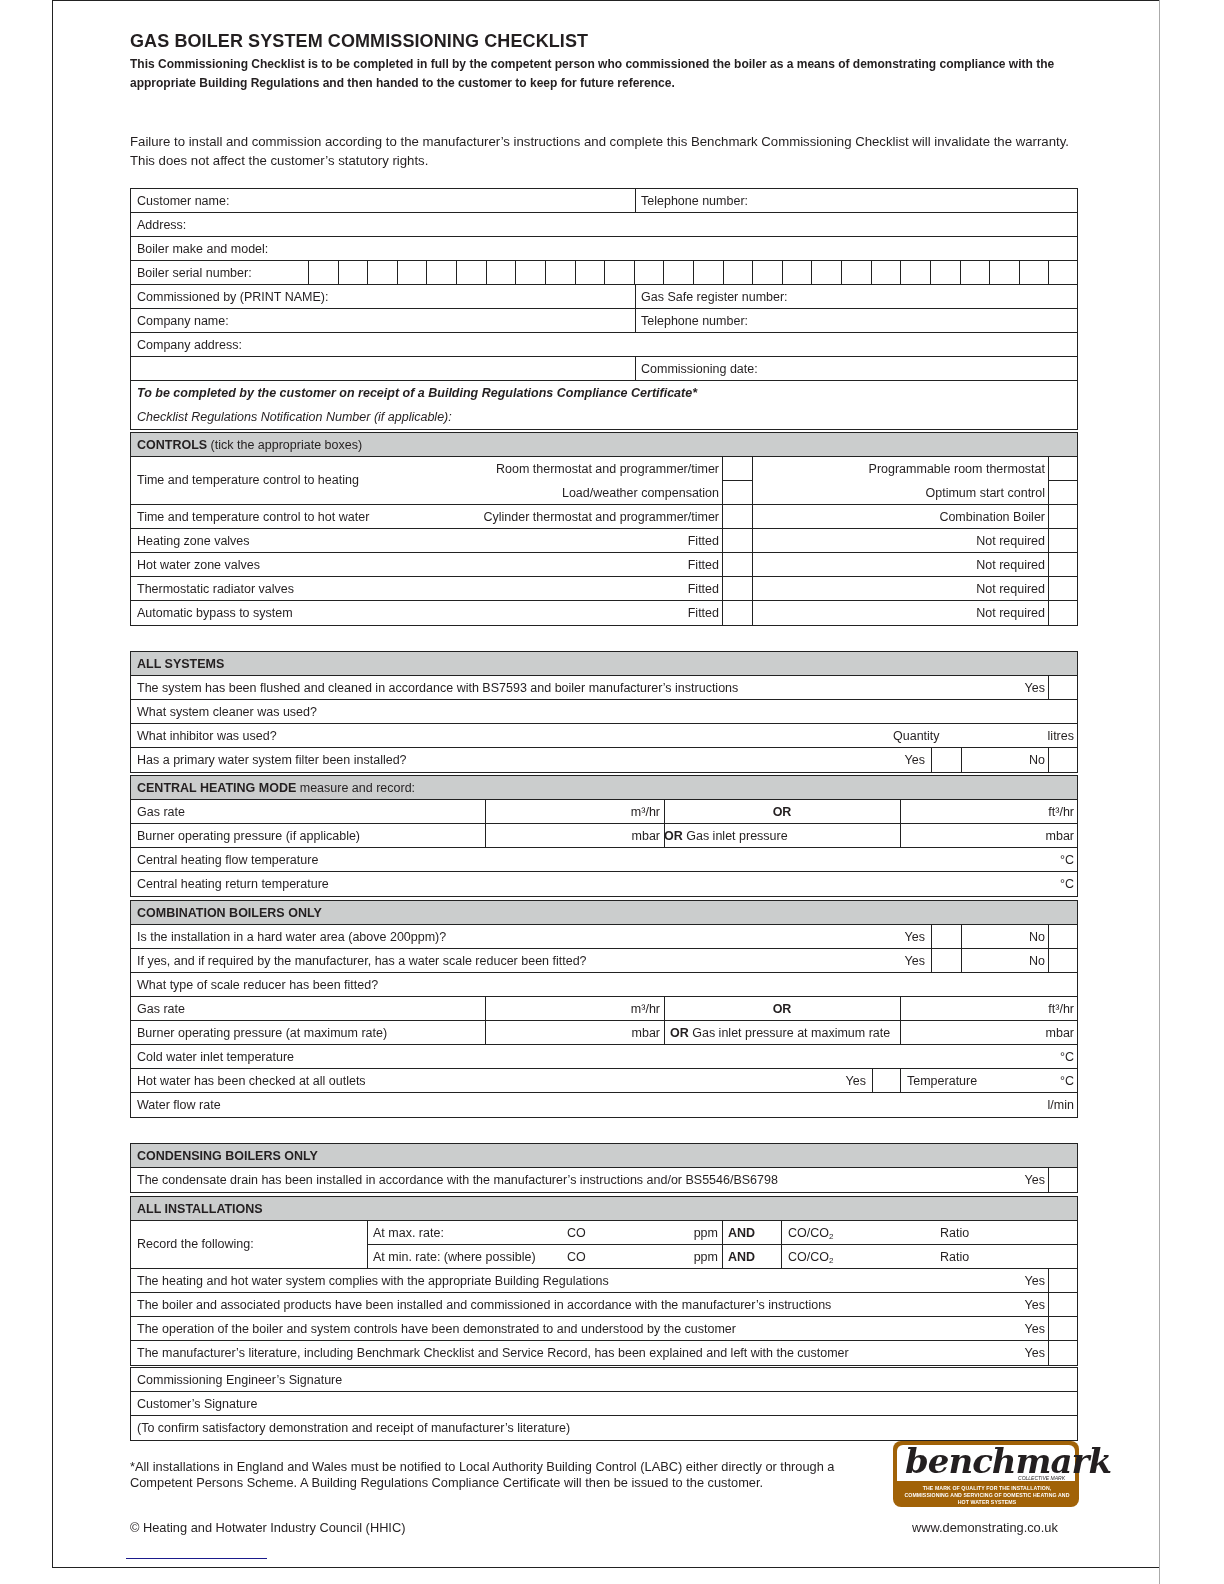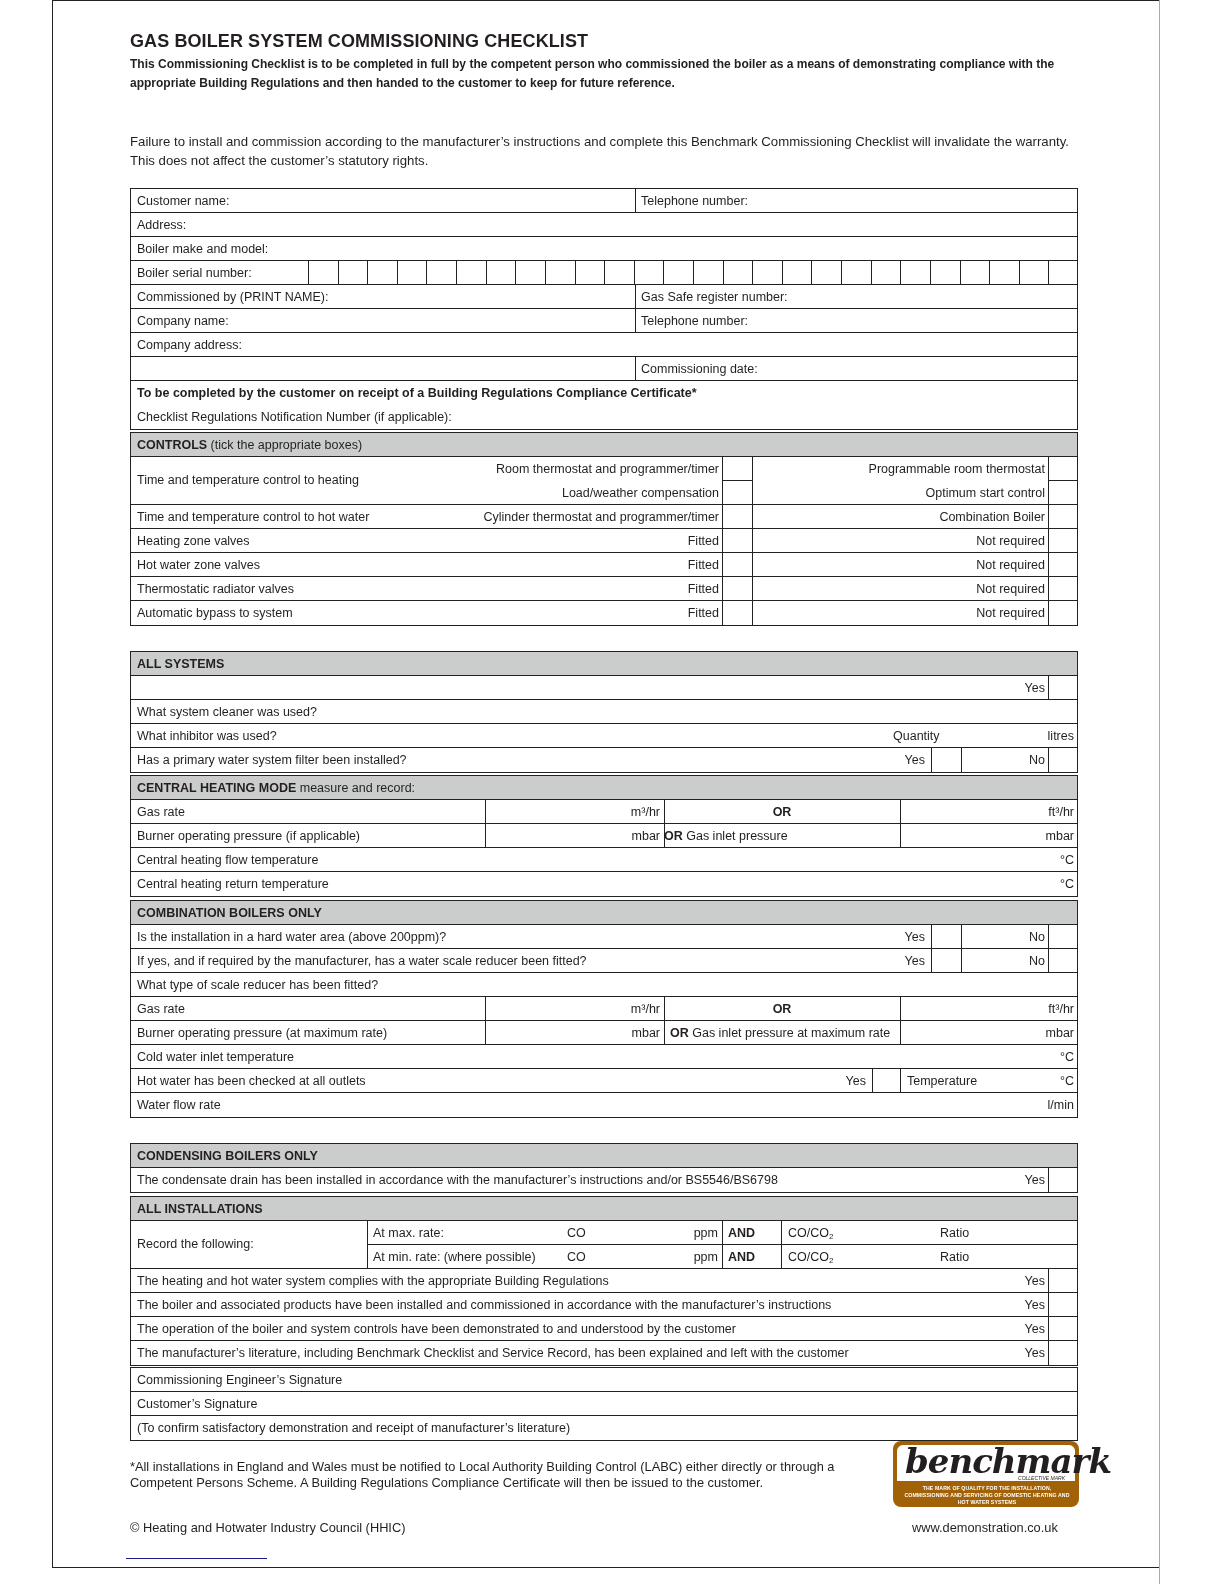--- a/index.html
+++ b/index.html
@@ -96,21 +96,21 @@
     <div class="vl" style="left:504px;"></div>
     <span class="t" style="left:510px;">Telephone number:</span>
   </div>
   <div class="row">
     <span class="t l">Company address:</span>
   </div>
   <div class="row">
     <div class="vl" style="left:504px;"></div>
     <span class="t" style="left:510px;">Commissioning date:</span>
   </div>
-  <div class="row" style="height:48px;">
+  <div class="row" style="height:48px;font-style:italic;">
     <span class="t l b">To be completed by the customer on receipt of a Building Regulations Compliance Certificate*</span>
     <span class="t l" style="top:29px;">Checklist Regulations Notification Number (if applicable):</span>
   </div>
 </div>
 
 <div class="sec" style="top:432px;">
   <div class="row hdr">
     <span class="t l"><span class="b">CONTROLS</span><span> (tick the appropriate boxes)</span></span>
   </div>
   <div class="row" style="height:48px;">
@@ -159,20 +159,21 @@
     <span class="t" style="right:32px;">Not required</span>
     <div class="box" style="left:917px;width:30px;border-right:none;"></div>
   </div>
 </div>
 
 <div class="sec" style="top:651px;">
   <div class="row hdr">
     <span class="t l b">ALL SYSTEMS</span>
   </div>
   <div class="row">
+    <span class="t l">The system has been flushed and cleaned in accordance with BS7593 and boiler manufacturer’s instructions</span>
     <span class="t" style="right:32px;">Yes</span>
     <div class="box" style="left:917px;width:30px;border-right:none;"></div>
   </div>
   <div class="row">
     <span class="t l">What system cleaner was used?</span>
   </div>
   <div class="row">
     <span class="t l">What inhibitor was used?</span>
     <span class="t" style="left:762px;">Quantity</span>
     <span class="t" style="right:3px;">litres</span>
@@ -352,21 +353,21 @@
   <div class="row">
     <span class="t l">Customer’s Signature</span>
   </div>
   <div class="row">
     <span class="t l">(To confirm satisfactory demonstration and receipt of manufacturer’s literature)</span>
   </div>
 </div>
 
 <div class="footnote">*All installations in England and Wales must be notified to Local Authority Building Control (LABC) either directly or through a Competent Persons Scheme. A Building Regulations Compliance Certificate will then be issued to the customer.</div>
 <div class="copyright">© Heating and Hotwater Industry Council (HHIC)</div>
-<div class="website">www.demonstration.co.uk</div>
+<div class="website">www.demonstrating.co.uk</div>
 
 <div class="logo">
   <div class="logo-inner">
     <span class="logo-word">benchmark</span>
     <span class="logo-cm">COLLECTIVE MARK</span>
   </div>
   <div class="logo-tag">THE MARK OF QUALITY FOR THE INSTALLATION, COMMISSIONING AND SERVICING OF DOMESTIC HEATING AND HOT WATER SYSTEMS</div>
 </div>
 
 <div class="link-line"></div>

